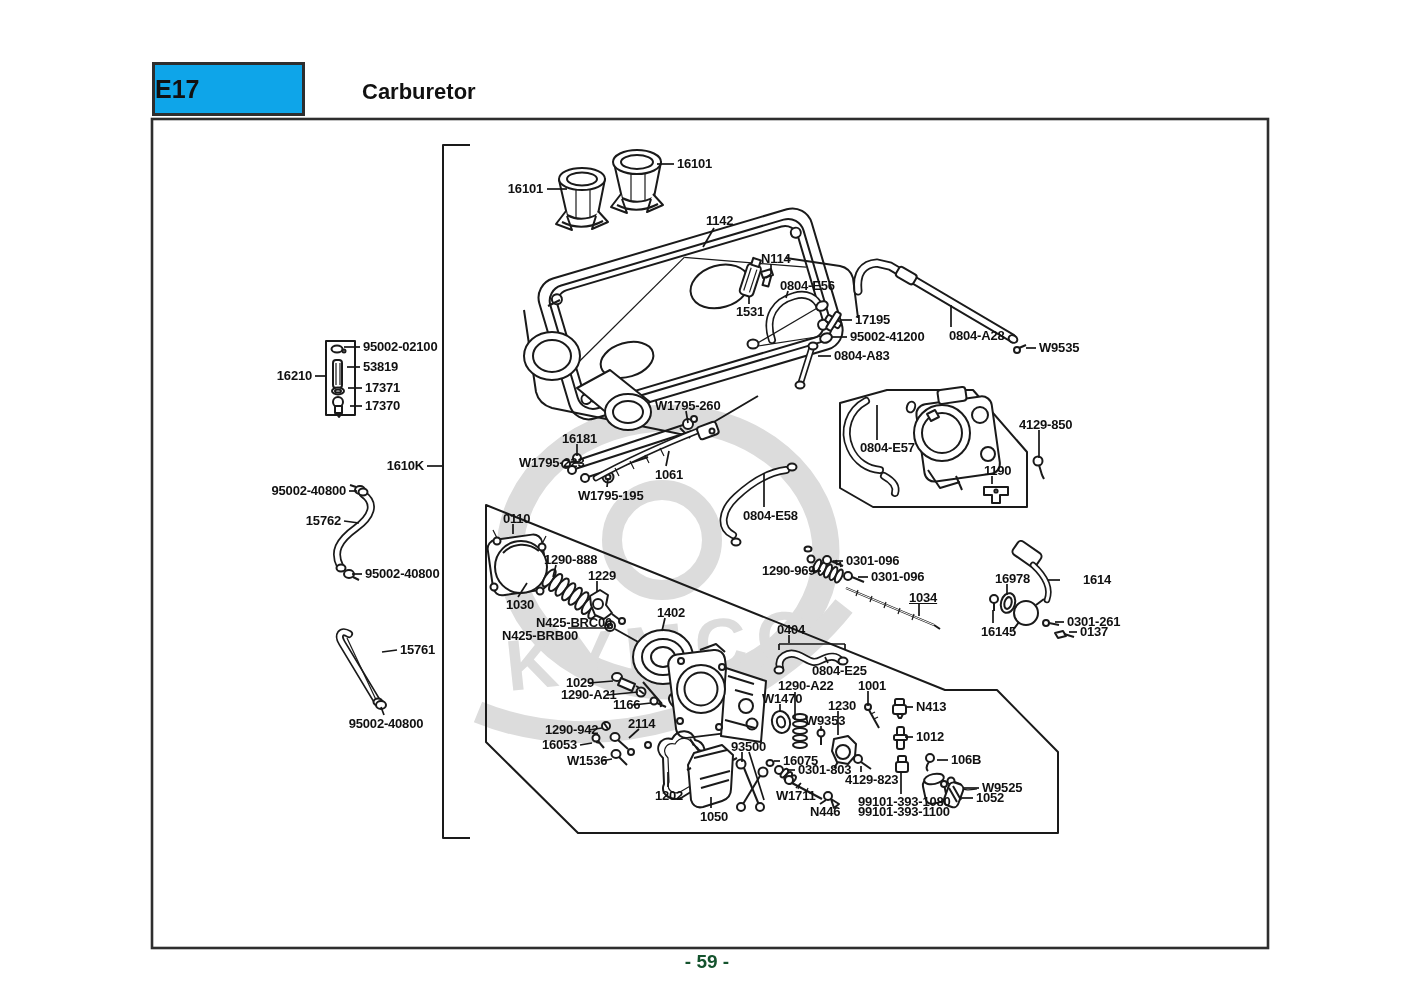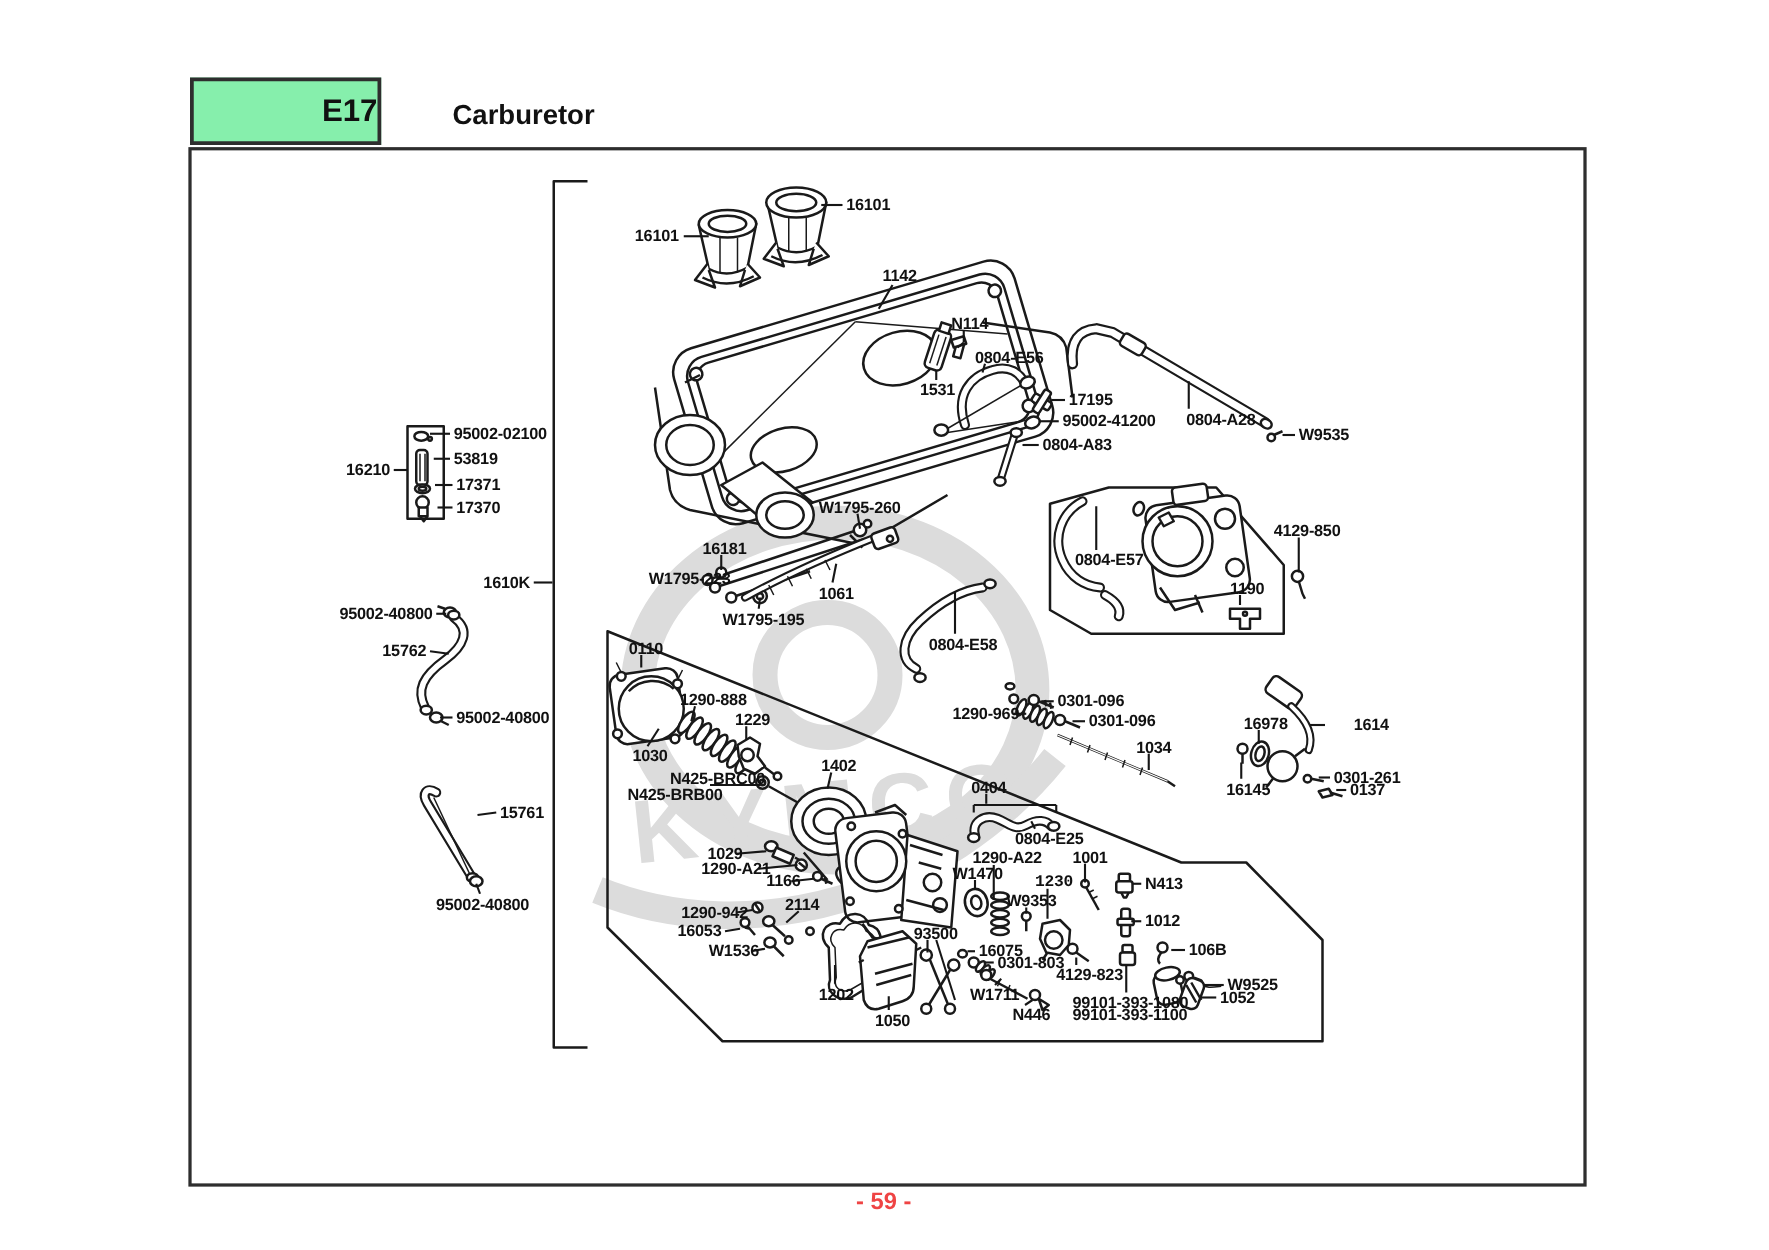--- a/index.html
+++ b/index.html
@@ -4,25 +4,25 @@
 <style>
   html,body{margin:0;padding:0;background:#fff;}
   #stage{position:relative;width:1415px;height:1000px;background:#fff;overflow:hidden;
          font-family:"Liberation Sans",sans-serif;}
   #art{position:absolute;left:0;top:0;}
   .lbl{position:absolute;font-weight:bold;font-size:13px;line-height:1;letter-spacing:-0.2px;
        color:#111;white-space:nowrap;}
   .lbl.right{transform:translateX(-100%);}
   .lbl.center{transform:translateX(-50%);}
   .hdr-box{position:absolute;left:152px;top:62px;width:153px;height:54px;border:3px solid #2e2e2e;
-           display:flex;align-items:center;justify-content:flex-end;font-size:25px;font-weight:bold;color:#111;
-           background:#86efac;box-sizing:border-box;}
+           display:flex;align-items:center;justify-content:flex-start;font-size:25px;font-weight:bold;color:#111;
+           background:#0ea5e9;box-sizing:border-box;}
   .hdr-title{position:absolute;left:362px;top:79px;font-size:22px;font-weight:bold;color:#111;}
   .footer{position:absolute;left:707px;top:951px;transform:translateX(-50%);
-          font-size:19px;font-weight:bold;color:#ef4444;}
+          font-size:19px;font-weight:bold;color:#14532d;}
   
   .k  {stroke:#1a1a1a;fill:none;stroke-width:2;stroke-linejoin:round;}
   .kw {stroke:#1a1a1a;fill:#fff;stroke-width:2;stroke-linejoin:round;}
   .kt {stroke:#1a1a1a;fill:none;stroke-width:1.2;}
   .fr {stroke:#2e2e2e;fill:none;stroke-width:2.6;}
   .ho {stroke:#1a1a1a;stroke-width:8;fill:none;stroke-linecap:round;}
   .hi {stroke:#fff;stroke-width:4.6;fill:none;stroke-linecap:round;}
   .to {stroke:#1a1a1a;stroke-width:9;fill:none;stroke-linecap:round;}
   .ti {stroke:#fff;stroke-width:5.4;fill:none;stroke-linecap:round;}
   .so {stroke:#1a1a1a;stroke-width:6.5;fill:none;stroke-linecap:round;}
@@ -594,38 +594,38 @@
       <div class="lbl left" style="left: 519px; top: 456px;">W1795-223</div>
       <div class="lbl left" style="left: 655px; top: 468px;">1061</div>
       <div class="lbl left" style="left: 578px; top: 489px;">W1795-195</div>
       <div class="lbl left" style="left: 860px; top: 441px;">0804-E57</div>
       <div class="lbl left" style="left: 1019px; top: 418px;">4129-850</div>
       <div class="lbl left" style="left: 984px; top: 464px;">1190</div>
       <div class="lbl left" style="left: 743px; top: 509px;">0804-E58</div>
       <div class="lbl left" style="left: 762px; top: 564px;">1290-969</div>
       <div class="lbl left" style="left: 846px; top: 554px;">0301-096</div>
       <div class="lbl left" style="left: 871px; top: 570px;">0301-096</div>
-      <div class="lbl left" style="left: 909px; top: 591px;">1034</div>
+      <div class="lbl left" style="left: 909px; top: 591px; text-decoration: underline;">1034</div>
       <div class="lbl left" style="left: 995px; top: 572px;">16978</div>
       <div class="lbl left" style="left: 1063px; top: 573px; margin-left: 20px;">1614</div>
       <div class="lbl left" style="left: 981px; top: 625px;">16145</div>
       <div class="lbl left" style="left: 1067px; top: 615px;">0301-261</div>
       <div class="lbl left" style="left: 1080px; top: 625px;">0137</div>
       <div class="lbl left" style="left: 503px; top: 512px;">0110</div>
       <div class="lbl left" style="left: 544px; top: 553px;">1290-888</div>
       <div class="lbl left" style="left: 588px; top: 569px;">1229</div>
       <div class="lbl left" style="left: 506px; top: 598px;">1030</div>
       <div class="lbl left" style="left: 502px; top: 616px; margin-left: 34px;">N425-BRC00</div>
       <div class="lbl left" style="left: 502px; top: 629px;">N425-BRB00</div>
       <div class="lbl left" style="left: 657px; top: 606px;">1402</div>
       <div class="lbl left" style="left: 777px; top: 623px;">0404</div>
       <div class="lbl left" style="left: 812px; top: 664px;">0804-E25</div>
       <div class="lbl left" style="left: 778px; top: 679px;">1290-A22</div>
       <div class="lbl left" style="left: 762px; top: 692px;">W1470</div>
-      <div class="lbl left" style="left: 828px; top: 699px; font-family: Liberation Mono, monospace;">1230</div>
+      <div class="lbl left" style="left: 828px; top: 699px;">1230</div>
       <div class="lbl left" style="left: 805px; top: 714px;">W9353</div>
       <div class="lbl left" style="left: 858px; top: 679px;">1001</div>
       <div class="lbl left" style="left: 916px; top: 700px;">N413</div>
       <div class="lbl left" style="left: 916px; top: 730px;">1012</div>
       <div class="lbl left" style="left: 951px; top: 753px;">106B</div>
       <div class="lbl left" style="left: 783px; top: 754px;">16075</div>
       <div class="lbl left" style="left: 798px; top: 763px;">0301-803</div>
       <div class="lbl left" style="left: 845px; top: 773px; text-align: center;">4129-823</div>
       <div class="lbl left" style="left: 776px; top: 789px;">W1711</div>
       <div class="lbl left" style="left: 810px; top: 805px;">N446</div>

